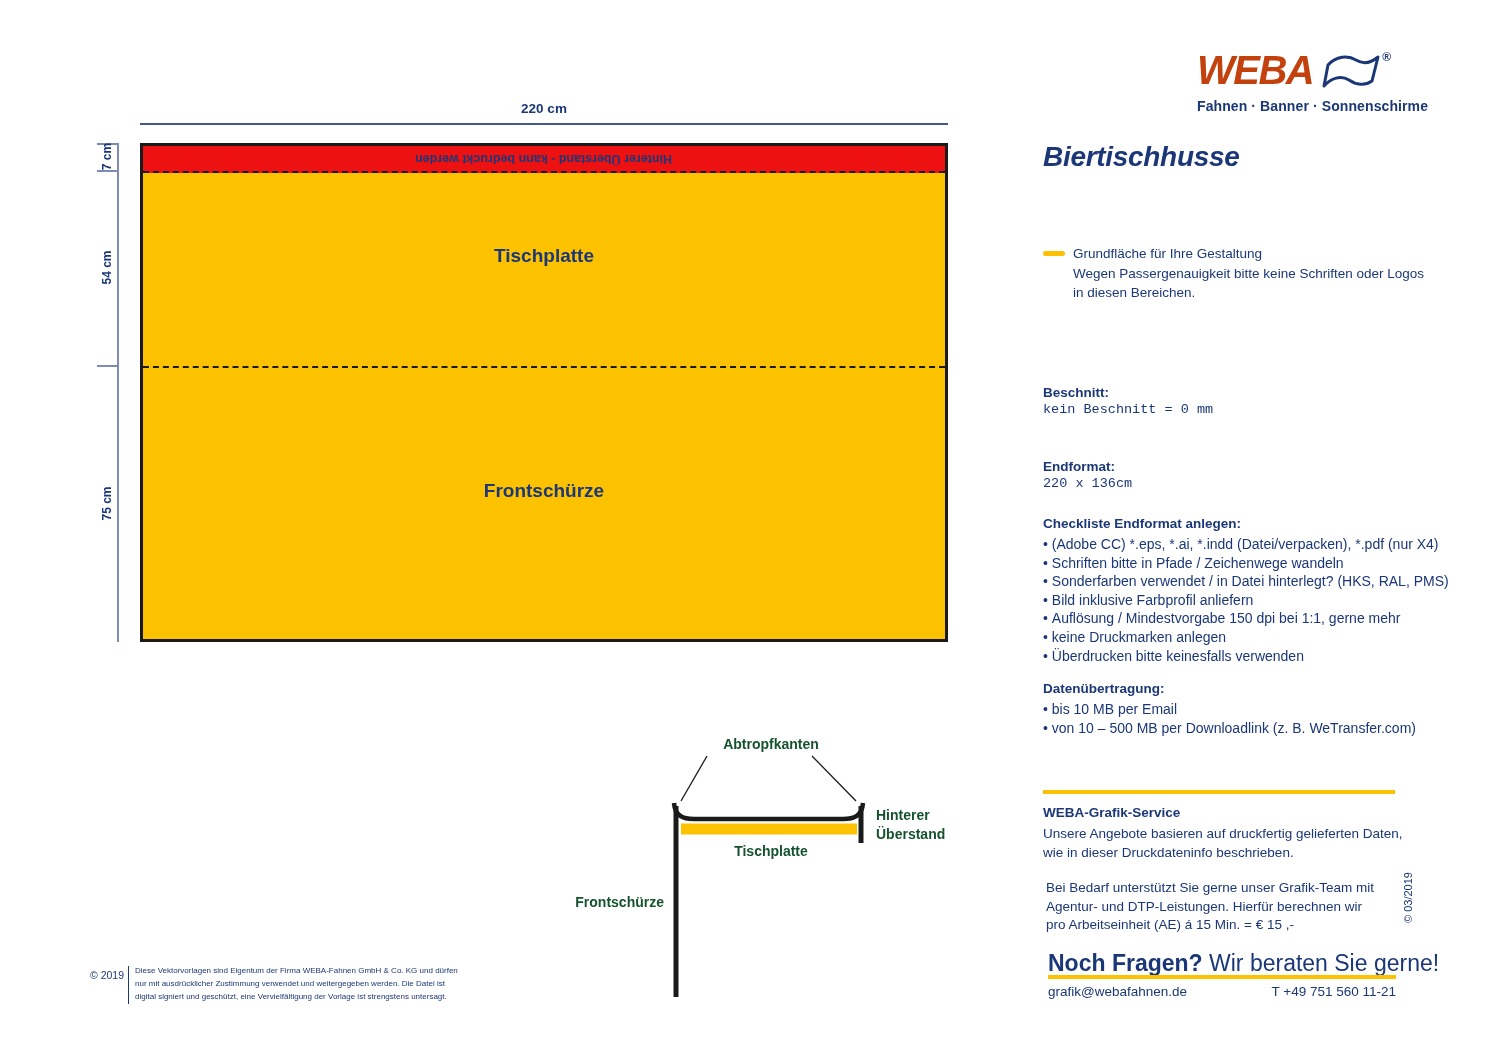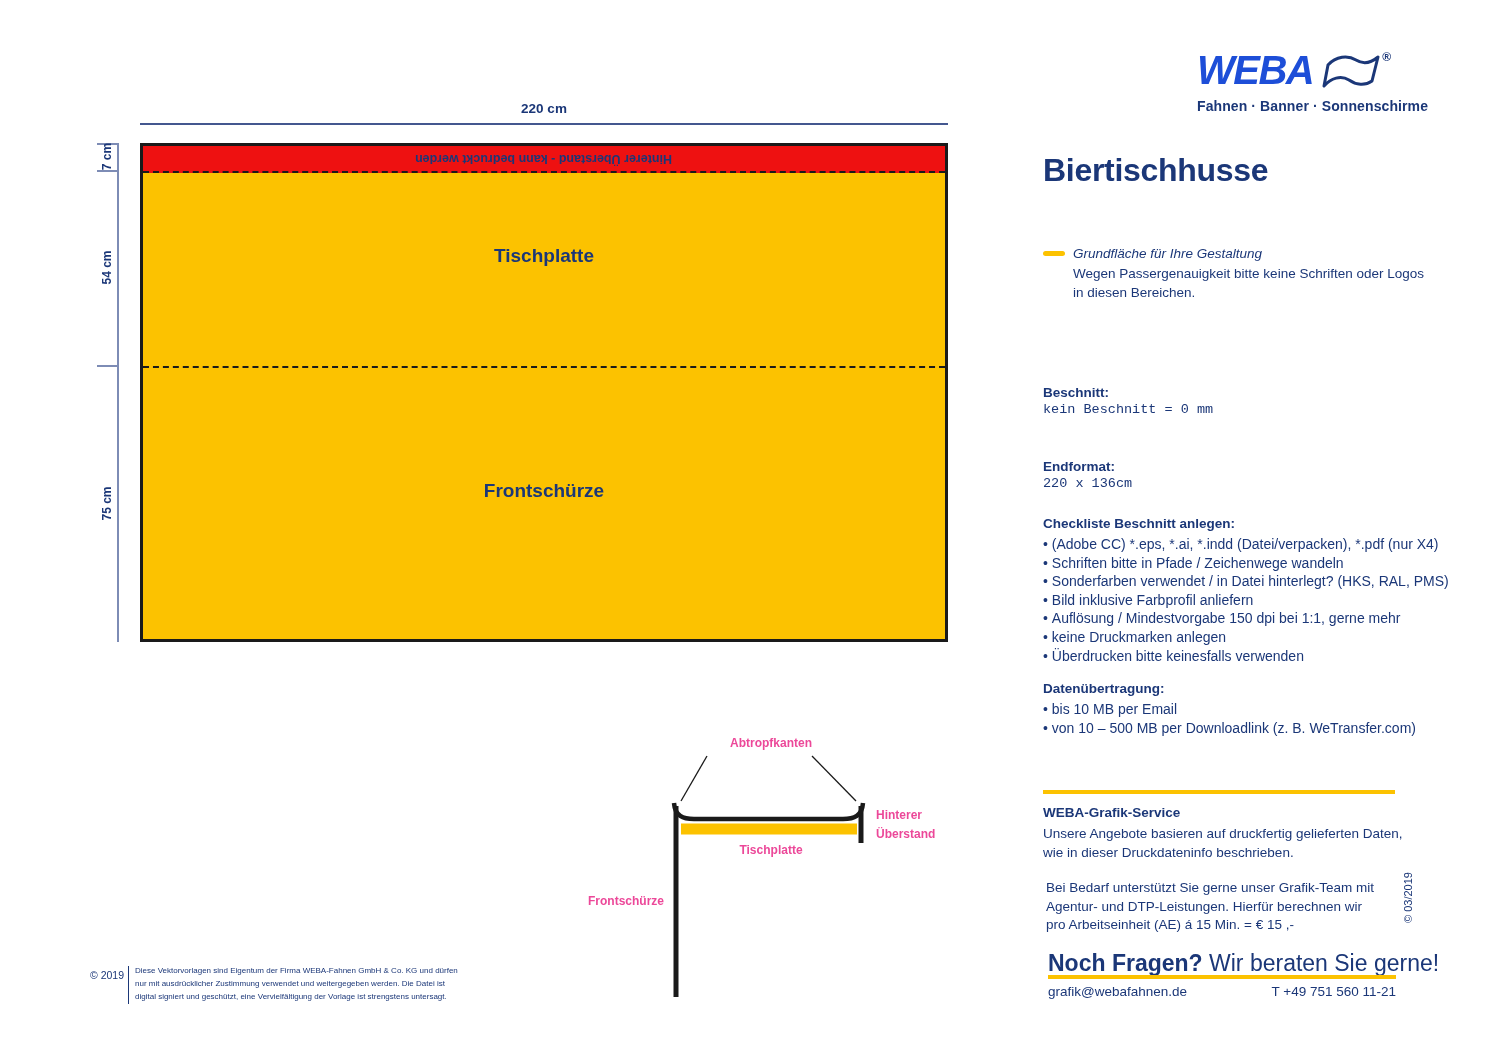--- a/index.html
+++ b/index.html
@@ -35,40 +35,40 @@
     display:flex; align-items:center; justify-content:center; }
   .red-bar span { transform:rotate(180deg); font-size:12.5px; font-weight:700; color:#1b3778; }
   .rect-divider { position:absolute; left:0; right:0; top:220px; border-top:2.5px dashed #1a1a1a; }
   .zone-label { position:absolute; left:0; right:0; text-align:center;
     font-size:19px; font-weight:700; color:#1b3778; }
   .zone-top-label { top:99px; }
   .zone-bottom-label { top:334px; }
 
   
   .sideview-svg { left:530px; top:715px; }
-  .sv-label { font-size:12px; font-weight:600; color:#ec4899; }
+  .sv-label { font-size:14px; font-weight:600; color:#14532d; }
   .sv-abtropf { left:690px; top:736px; width:162px; text-align:center; }
   .sv-hinterer { left:876px; top:806px; width:80px; line-height:19px; }
   .sv-tisch { left:690px; top:843px; width:162px; text-align:center; }
   .sv-front { left:536px; top:894px; width:128px; text-align:right; }
 
   
   .logo { left:1197px; top:50px; width:218px; }
   .logo-row { display:flex; align-items:flex-start; }
   .logo-brand { font-size:40px; font-weight:900; font-style:italic;
-    letter-spacing:-1.5px; line-height:40px; color:#1d4ed8;text-align:center; }
+    letter-spacing:-1.5px; line-height:40px; color:#c2410c;text-align:center; }
   .logo-flag { margin-left:5px; margin-top:3px; }
   .logo-reg { font-size:12px; font-weight:700; margin-top:0px; }
   .logo-tagline { font-size:14px; font-weight:700; white-space:nowrap; margin-top:3px; letter-spacing:0.1px; }
 
   
-  .page-title { left:1043px; top:152px; font-size:32px; font-weight:800; letter-spacing:-0.3px; }
+  .page-title { left:1043px; top:141px; font-size:28px; font-weight:800; letter-spacing:-0.3px;font-style:italic; }
 
   .legend { left:1043px; top:244px; width:400px; font-size:13.5px; line-height:19.5px; }
-  .legend-row { display:flex; align-items:flex-start;font-style:italic; }
+  .legend-row { display:flex; align-items:flex-start; }
   .chip { width:22px; height:5px; border-radius:2.5px; margin:7px 8px 0 0; flex:none; }
   .chip-yellow { background:#fcc200; }
   .chip-red { background:#ee1111; }
   .legend-note { padding-left:30px; }
 
   .section-heading { font-size:13.5px; font-weight:700; }
   .section-body { font-size:13.5px; line-height:19px;font-family:Liberation Mono, monospace; }
 
   .sec-beschnitt { left:1043px; top:385px; }
   .sec-endformat { left:1043px; top:459px; }
@@ -161,21 +161,21 @@
     <div class="section-heading">Beschnitt:</div>
     <div class="section-body">kein Beschnitt = 0 mm</div>
   </div>
 
   <div class="abs sec-endformat">
     <div class="section-heading">Endformat:</div>
     <div class="section-body">220 x 136cm</div>
   </div>
 
   <div class="abs sec-checklist">
-    <div class="section-heading">Checkliste Beschnitt anlegen:</div>
+    <div class="section-heading">Checkliste Endformat anlegen:</div>
     <ul class="plain">
       <li>(Adobe CC) *.eps, *.ai, *.indd (Datei/verpacken), *.pdf (nur X4)</li>
       <li>Schriften bitte in Pfade / Zeichenwege wandeln</li>
       <li>Sonderfarben verwendet / in Datei hinterlegt? (HKS, RAL, PMS)</li>
       <li>Bild inklusive Farbprofil anliefern</li>
       <li>Auflösung / Mindestvorgabe 150 dpi bei 1:1, gerne mehr</li>
       <li>keine Druckmarken anlegen</li>
       <li>Überdrucken bitte keinesfalls verwenden</li>
     </ul>
   </div>

